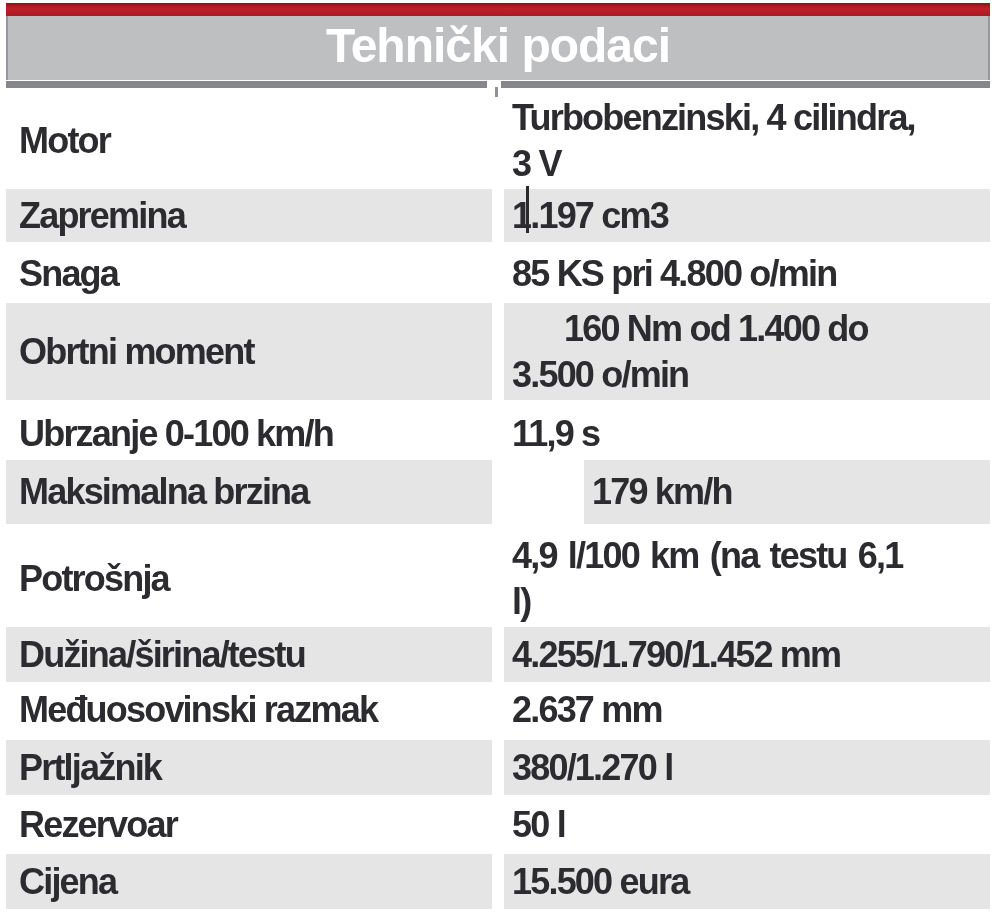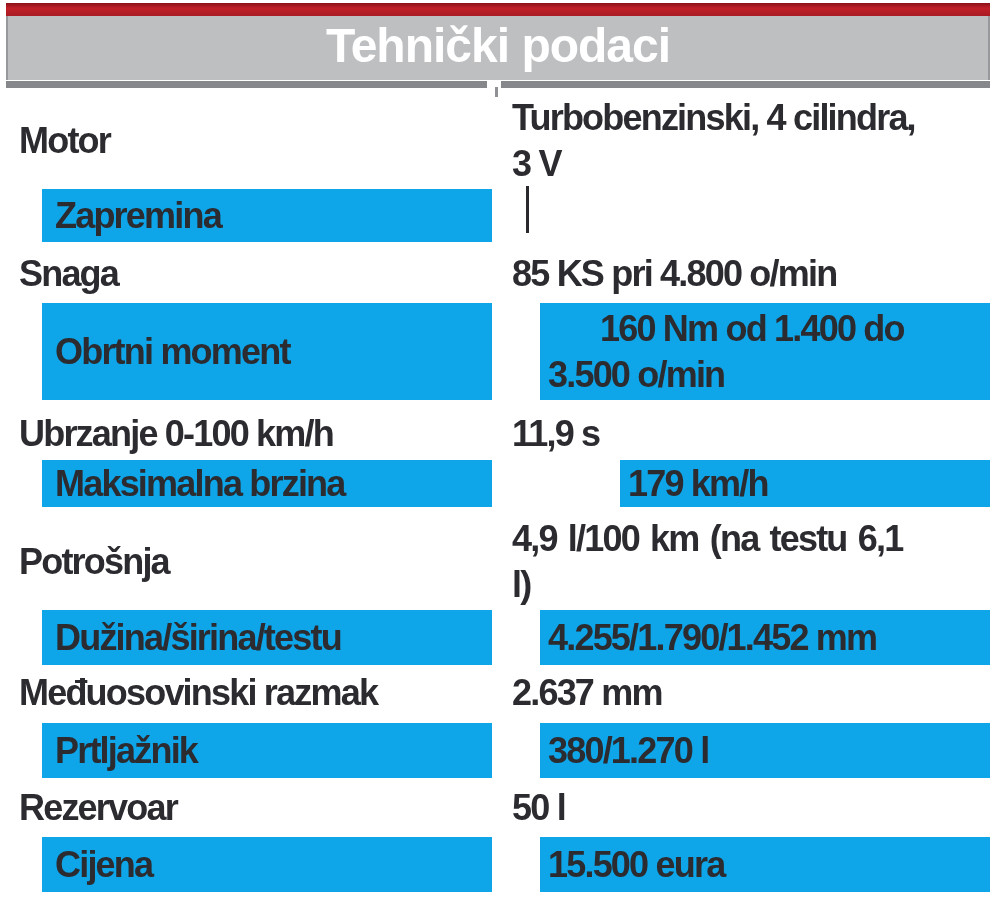--- a/index.html
+++ b/index.html
@@ -49,28 +49,28 @@
     display:flex;align-items:center;
     padding-left:13px;
   }
   .val{
     grid-column:3;
     display:flex;align-items:center;
     padding-left:8px;padding-right:10px;
     white-space:pre-line;
     line-height:46px;
   }
-  .gray .lab,.gray .val{background:#0ea5e9;margin-left:36px;}
+  .gray .lab,.gray .val{background:#e5e5e5;}
 
   .r1{margin-top:7px;height:92px;}
   .r2{margin-top:2px;height:53px;}
   .r3{margin-top:2px;height:59px;text-align:center;}
   .r4{height:97px;}
   .r5{margin-top:8px;height:52px;}
-  .r6{height:47px;gap:40px;}
+  .r6{height:64px;gap:40px;}
   .r7{margin-top:6px;height:97px;}
   .r8{height:55px;}
   .r9{height:56px;}
   .r10{margin-top:2px;height:55px;}
   .r11{margin-top:2px;height:56px;text-align:center;}
   .r12{margin-top:1px;height:55px;}
 
   .indent-first{text-indent:52px;}
   .spread{word-spacing:3px;}
 
@@ -97,20 +97,21 @@
   </div>
 
   <div class="row r1">
     <div class="lab">Motor</div>
     <div class="val">Turbobenzinski, 4 cilindra,
 3 V</div>
   </div>
 
   <div class="row r2 gray">
     <div class="lab">Zapremina</div>
+    <div class="val">1.197 cm3</div>
   </div>
 
   <div class="row r3">
     <div class="lab">Snaga</div>
     <div class="val">85 KS pri 4.800 o/min</div>
   </div>
 
   <div class="row r4 gray">
     <div class="lab">Obrtni moment</div>
     <div class="val indent-first">160 Nm od 1.400 do

